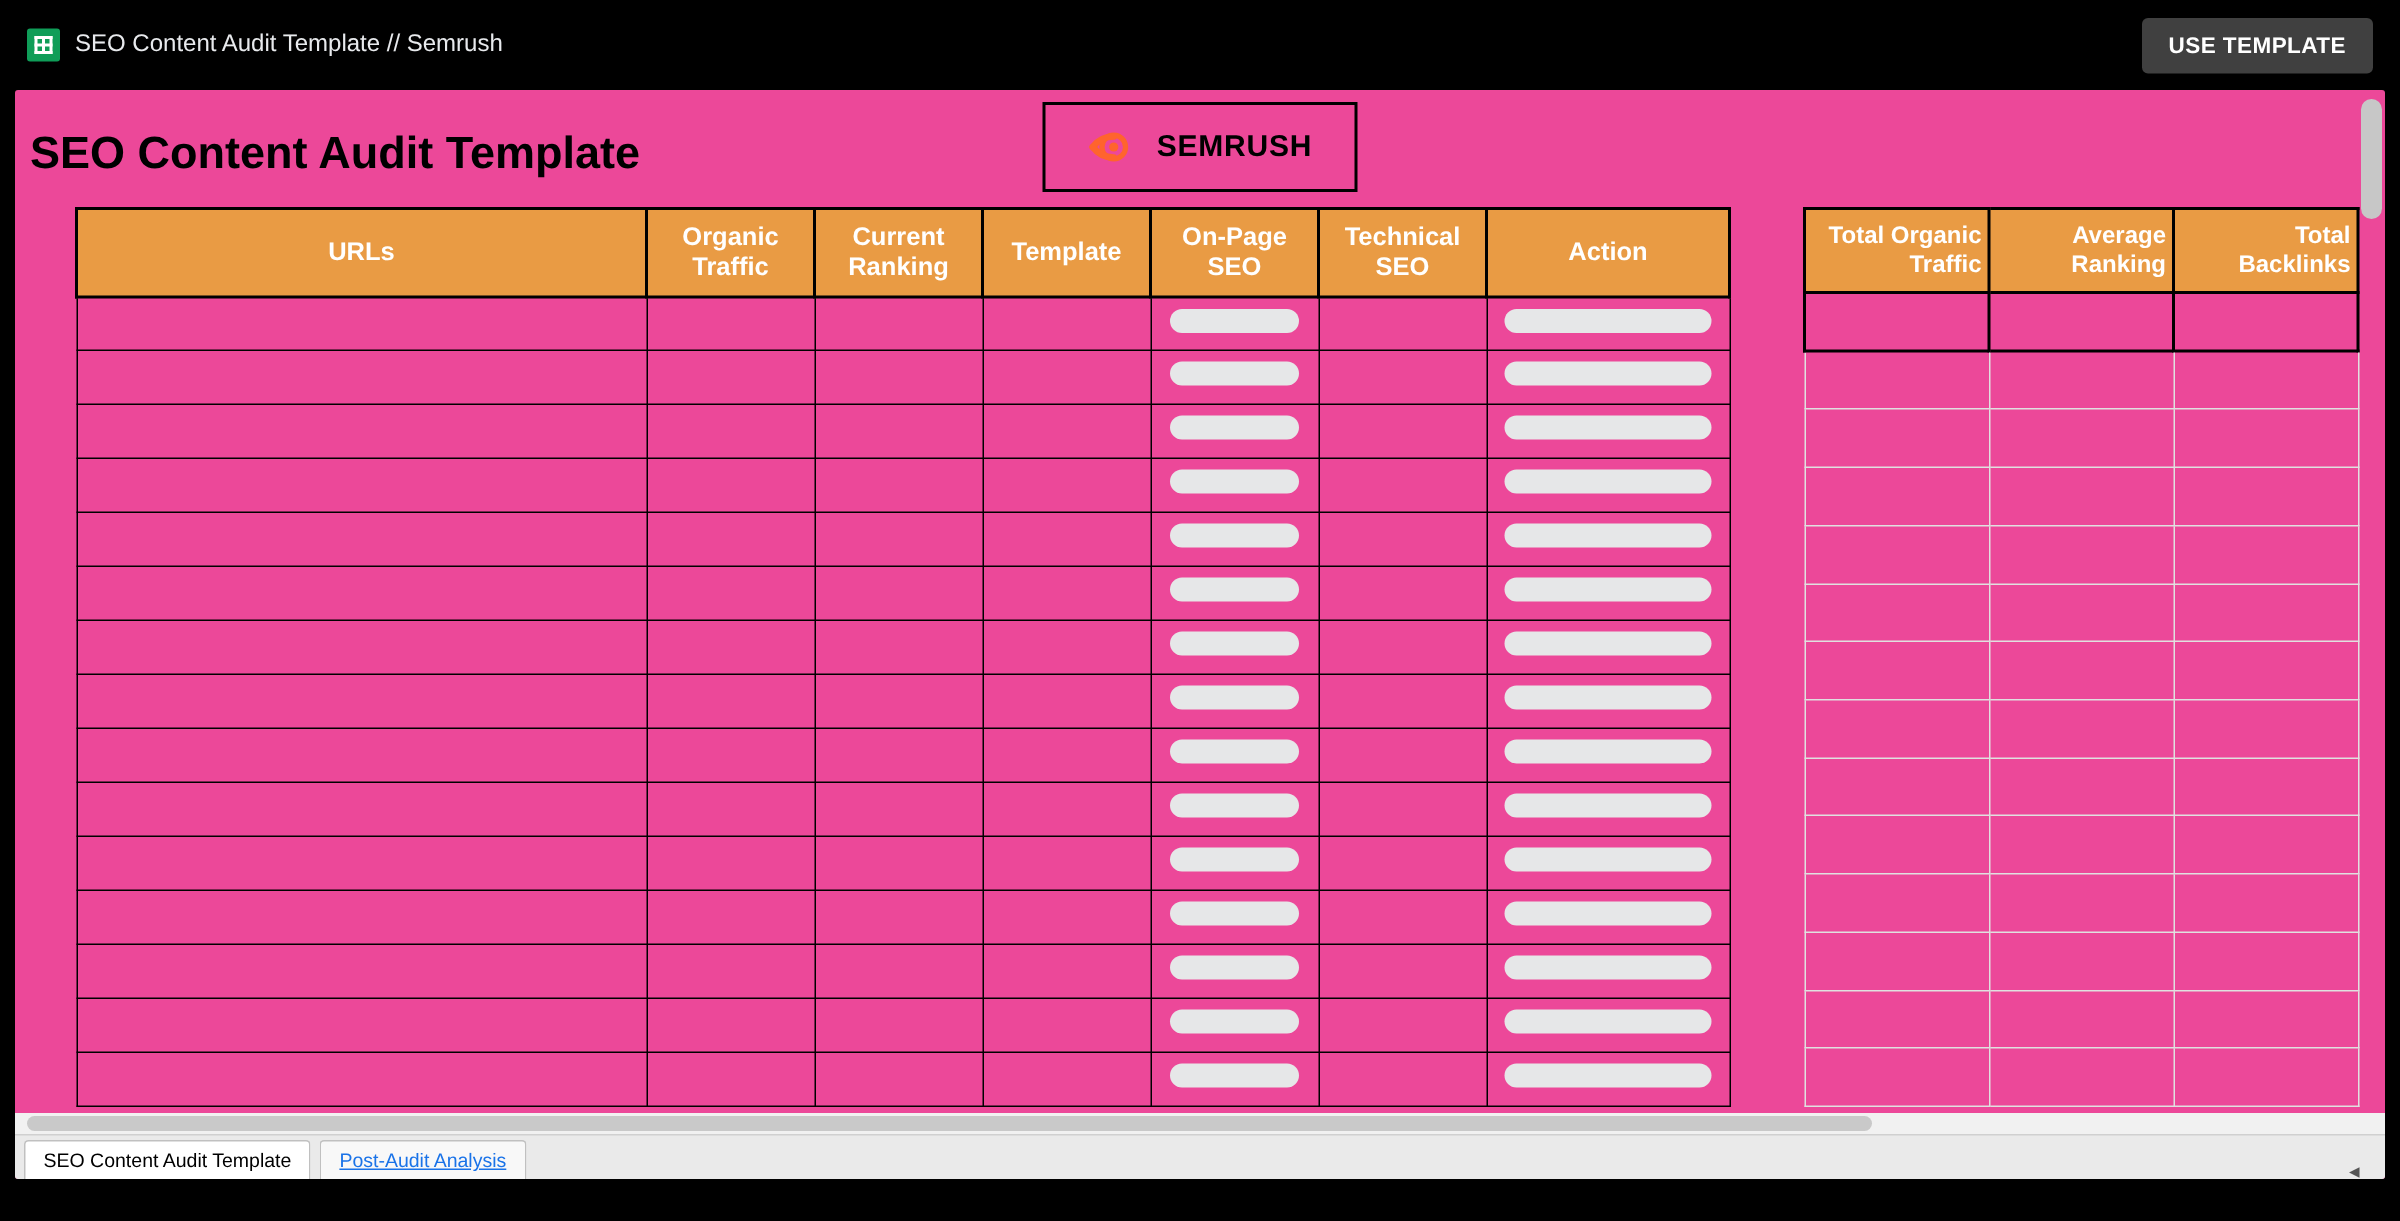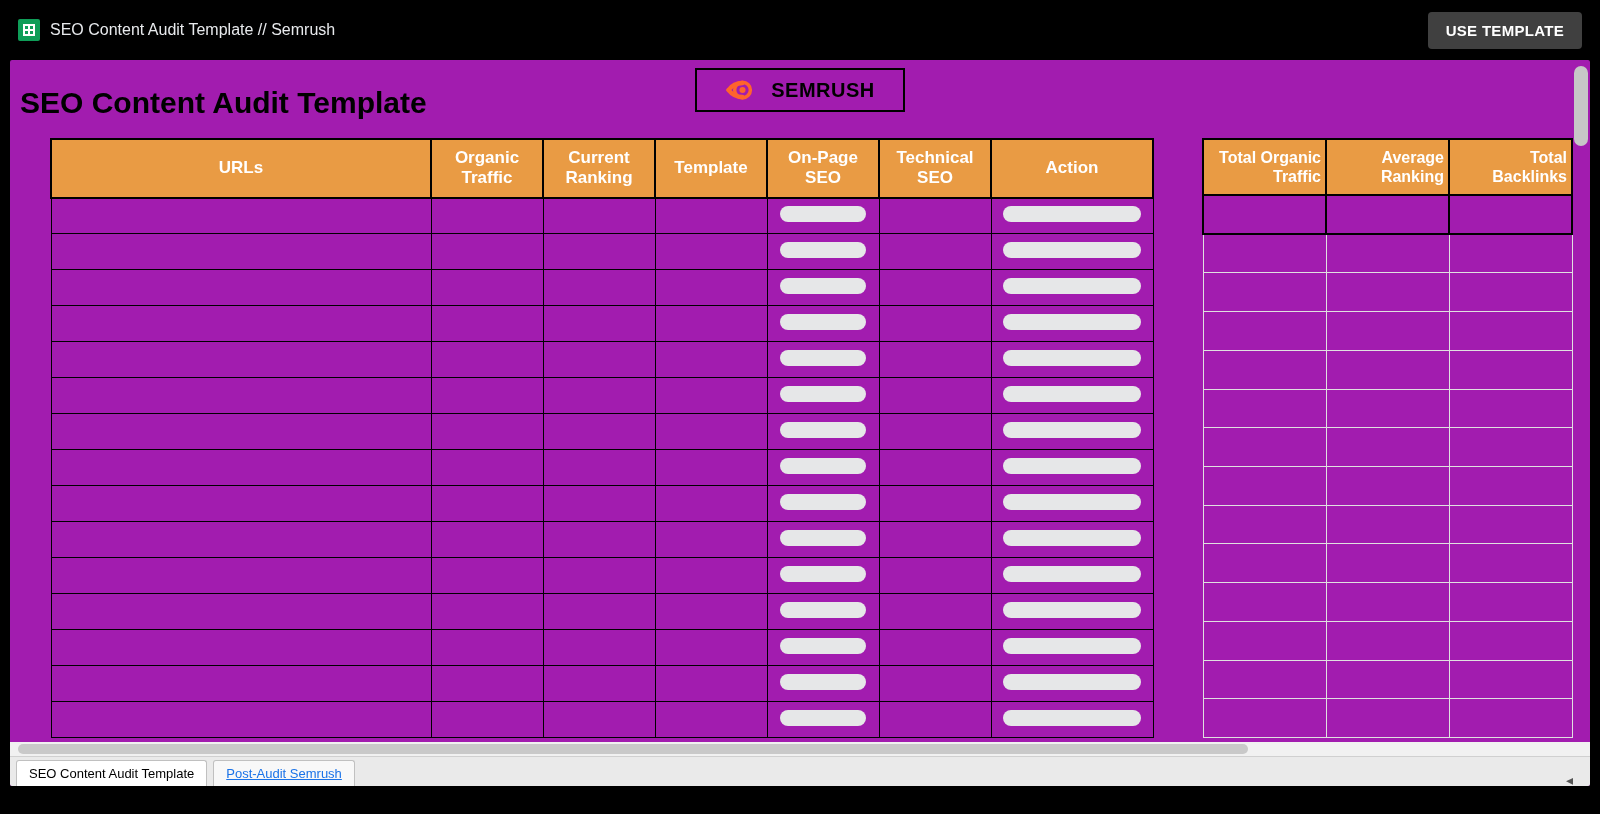--- a/index.html
+++ b/index.html
@@ -11,27 +11,27 @@
   .sheets-icon .grid { width:12px; height:12px; background:
       linear-gradient(#fff,#fff) left 0 top 0/12px 2px no-repeat,
       linear-gradient(#fff,#fff) left 0 top 5px/12px 2px no-repeat,
       linear-gradient(#fff,#fff) left 0 top 10px/12px 2px no-repeat,
       linear-gradient(#fff,#fff) left 0 top 0/2px 12px no-repeat,
       linear-gradient(#fff,#fff) left 5px top 0/2px 12px no-repeat,
       linear-gradient(#fff,#fff) left 10px top 0/2px 12px no-repeat; }
   .doc-title { color:#e8eaed; font-size:16px; }
   .use-btn { background:#404040; color:#fff; border:none; padding:10px 18px; font-size:15px; font-weight:600; border-radius:4px; cursor:pointer; letter-spacing:.3px; }
 
-  .viewport { position:absolute; left:10px; right:10px; top:60px; bottom:28px; background:#a21caf; overflow:hidden; border-radius:2px; }
+  .viewport { position:absolute; left:10px; right:10px; top:60px; bottom:28px; background:#ec4899; overflow:hidden; border-radius:2px; }
   .sheet-scroll { position:absolute; inset:0; overflow:auto; }
   .sheet-inner { width:1580px; padding:8px 0 40px 0; position:relative; }
 
   .title-row { display:flex; align-items:center; height:70px; padding:0 4px; }
   .page-title { font-size:30px; font-weight:700; color:#000; margin-left:6px; }
-  .logo-box { margin-left:auto; margin-right:auto; border:2px solid #000; height:44px; width:210px; display:flex; align-items:center; justify-content:center; gap:18px; position:absolute; left:50%; transform:translateX(-50%); top:8px; }
+  .logo-box { margin-left:auto; margin-right:auto; border:2px solid #000; height:60px; width:210px; display:flex; align-items:center; justify-content:center; gap:18px; position:absolute; left:50%; transform:translateX(-50%); top:8px; }
   .logo-flame { width:28px; height:28px; }
   .logo-text { font-weight:800; font-size:20px; letter-spacing:.5px; }
 
   .tables-wrap { display:flex; gap:48px; padding-left:40px; }
 
   table.main { border-collapse:collapse; table-layout:fixed; width:1090px; }
   table.main th { background:#e99b44; color:#fff; font-size:17px; font-weight:700; text-align:center; padding:8px 6px; border:2px solid #000; line-height:1.2; }
   table.main td { border:1px solid #000; height:36px; text-align:center; vertical-align:middle; }
   table.main td .pill { display:inline-block; width:78%; height:16px; background:#e6e7e8; border-radius:10px; }
   table.main td .pill.wide { width:86%; }
@@ -343,18 +343,18 @@
     </div>
 
     <div class="vscroll"></div>
 
     <div class="hscroll-track">
       <div class="hscroll-thumb"></div>
     </div>
 
     <div class="tabs">
       <div class="tab active">SEO Content Audit Template</div>
-      <div class="tab link">Post-Audit Semrush</div>
+      <div class="tab link">Post-Audit Analysis</div>
       <div class="menu-dot">◂</div>
     </div>
   </div>
 
 </div>
 
 </body></html>

